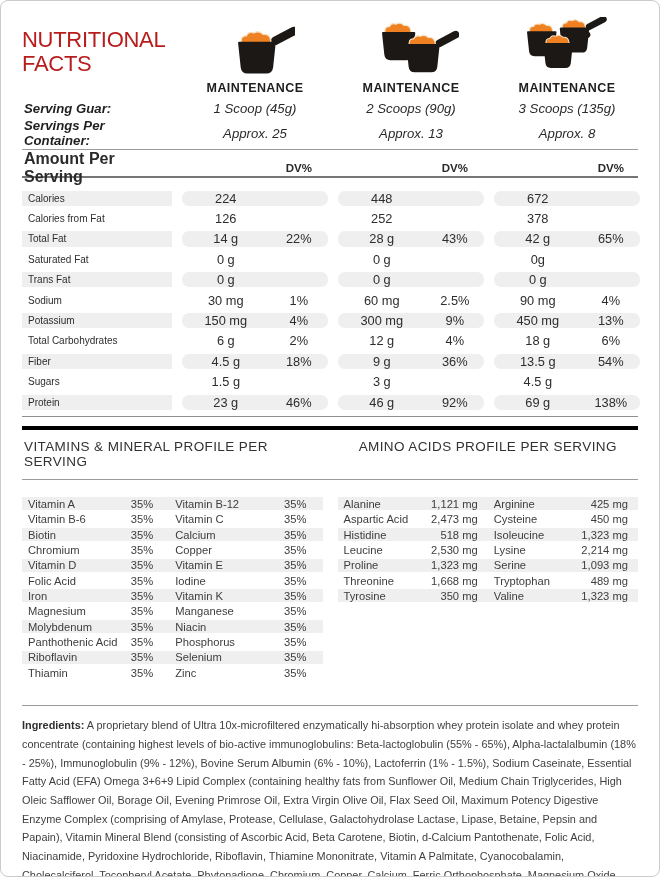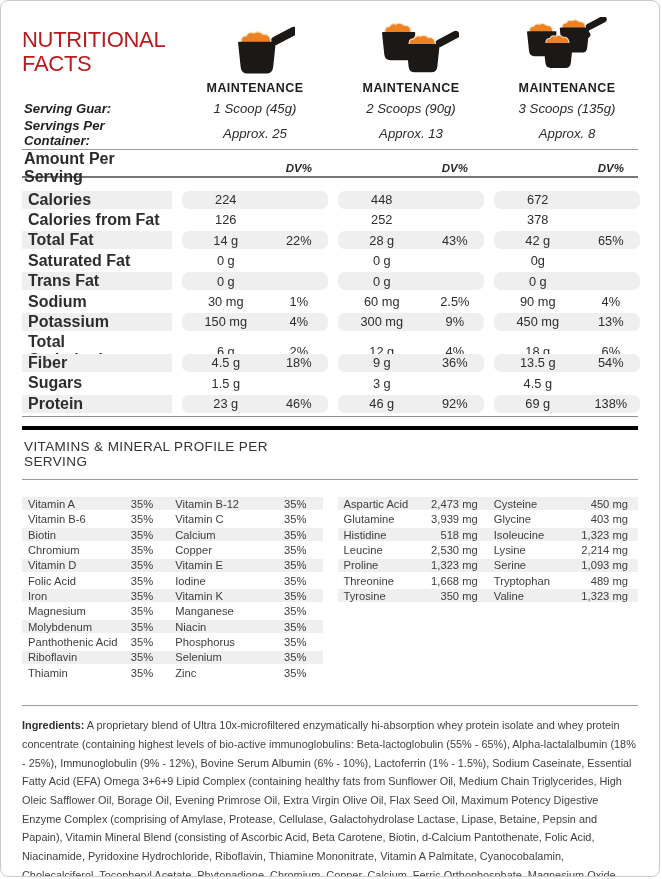--- a/index.html
+++ b/index.html
@@ -20,28 +20,28 @@
   .serv-row{height:19px;}
   .serv-label{font-size:13.2px; font-weight:bold; font-style:italic; color:#1f1f1f; padding-left:2px;}
   .serv-val{font-size:13.2px; font-style:italic; color:#2a2a2a; text-align:center;}
 
   
   .rule-a{border-top:1px solid #9b9b9b; margin-top:12px;}
   .amount-row{height:26px;}
   .amount-label{font-size:16px; font-weight:bold; color:#2a2a2a; padding-left:2px;}
   .dv-group{display:flex; height:100%; align-items:center;}
   .dv-group .sp{width:60%;}
-  .dv-head{width:40%; text-align:center; font-size:11.5px; font-weight:bold; font-style:italic; color:#2a2a2a;}
+  .dv-head{width:40%; text-align:center; font-size:11.5px; font-weight:bold; color:#2a2a2a;}
   .rule-b{border-top:2px solid #767676;}
 
   
   .ntable{margin-top:10px;}
   .nrow{height:20.4px; padding:2.6px 0; box-sizing:border-box;}
   .nrow .cell{height:100%;}
-  .ncell-label{display:flex; align-items:center; padding-left:6px; box-sizing:border-box; font-size:16px; color:#2d2d2d;font-weight:bold;}
+  .ncell-label{display:flex; align-items:center; padding-left:6px; box-sizing:border-box; font-size:10px; color:#2d2d2d;}
   .ngroup{display:flex; align-items:center; font-size:12.8px; color:#2d2d2d;border-radius:7px;}
   .ngroup .val{width:60%; text-align:center;}
   .ngroup .dv{width:40%; text-align:center;}
   div.nrow:nth-of-type(odd) .cell{background:#efefef;}
   .rule-c{border-top:1px solid #8f8f8f; margin-top:4px;}
 
   
   .sect-titles{display:grid; grid-template-columns:1fr 1fr; column-gap:15px; border-top:4px solid #000000; border-bottom:1px solid #9b9b9b; margin-top:9px; padding:9px 0 10px 0;}
   .sect-title{font-size:13.5px; letter-spacing:0.4px; color:#323232;}
   .sect-title.left{text-align:left; padding-left:2px;}
@@ -341,20 +341,21 @@
           <div class="cell ngroup">
             <span class="val">69 g</span>
             <span class="dv">138%</span>
           </div>
         </div>
       </div>
     <div class="rule-c"></div>
 
     <div class="sect-titles">
       <div class="sect-title left">VITAMINS &amp; MINERAL PROFILE PER SERVING</div>
+      <div class="sect-title right">AMINO ACIDS PROFILE PER SERVING</div>
     </div>
 
     <div class="lists">
       <div class="vit">
 
           <div class="vrow">
             <span class="nm">Vitamin A</span>
             <span class="pv">35%</span>
             <span class="nm">Vitamin B-12</span>
             <span class="pv">35%</span>
@@ -432,34 +433,34 @@
 
           <div class="vrow">
             <span class="nm">Thiamin</span>
             <span class="pv">35%</span>
             <span class="nm">Zinc</span>
             <span class="pv">35%</span>
           </div>
         </div>
       <div class="ami">
 
+          <div class="vrow">
+            <span class="nm">Alanine</span>
+            <span class="pv">1,121 mg</span>
+            <span class="nm">Arginine</span>
+            <span class="pv">425 mg</span>
+          </div>
 
           <div class="vrow">
             <span class="nm">Aspartic Acid</span>
             <span class="pv">2,473 mg</span>
             <span class="nm">Cysteine</span>
             <span class="pv">450 mg</span>
           </div>
 
-          <div class="vrow">
-            <span class="nm">Glutamine</span>
-            <span class="pv">3,939 mg</span>
-            <span class="nm">Glycine</span>
-            <span class="pv">403 mg</span>
-          </div>
 
           <div class="vrow">
             <span class="nm">Histidine</span>
             <span class="pv">518 mg</span>
             <span class="nm">Isoleucine</span>
             <span class="pv">1,323 mg</span>
           </div>
 
           <div class="vrow">
             <span class="nm">Leucine</span>

